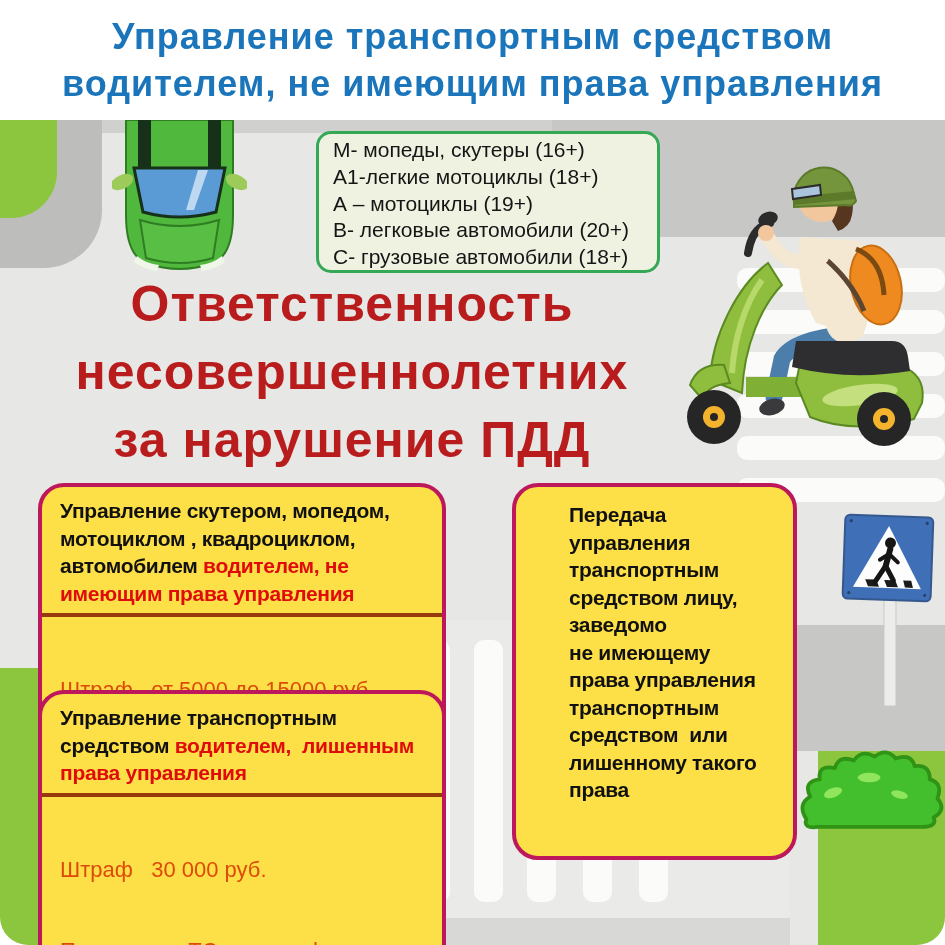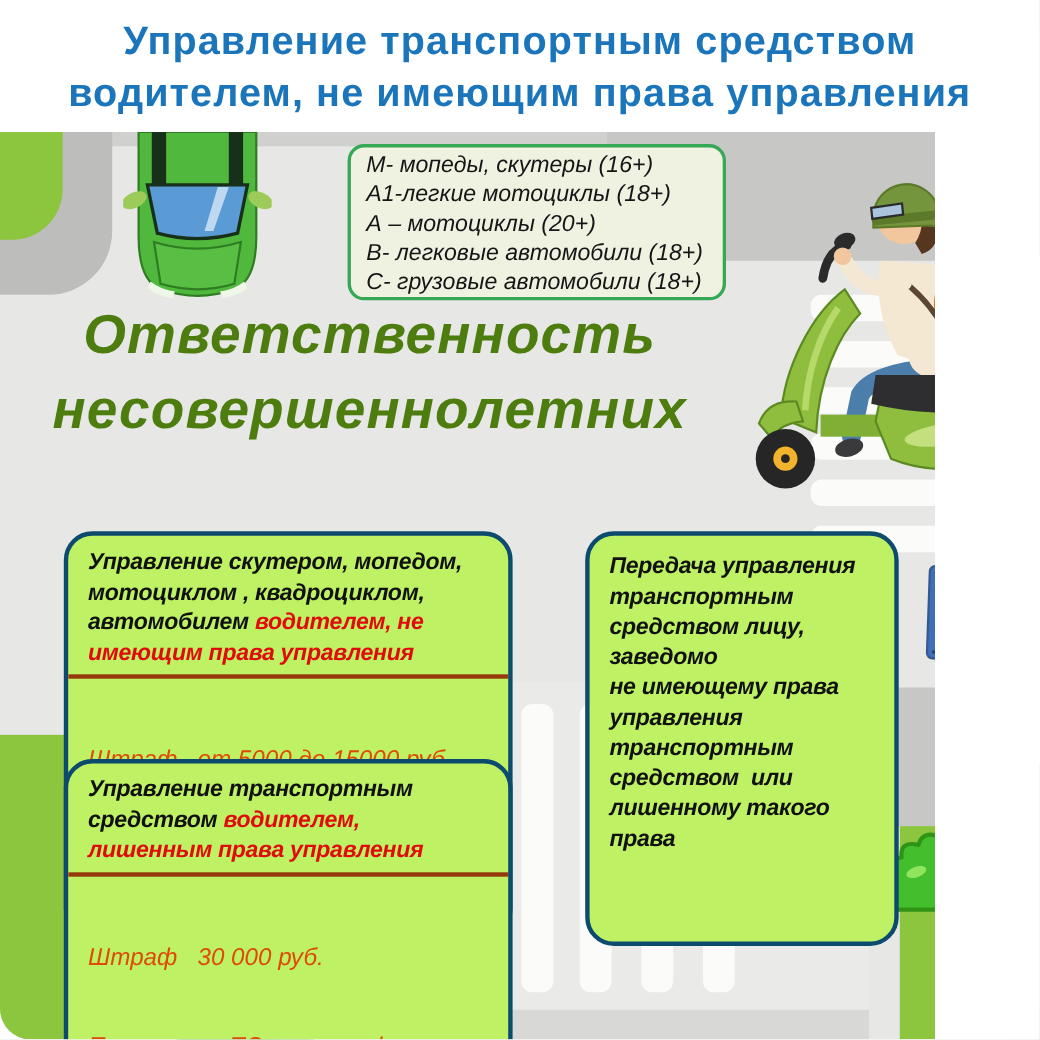--- a/index.html
+++ b/index.html
@@ -5,21 +5,21 @@
   html,body{margin:0;padding:0;}
   body{width:945px;height:945px;overflow:hidden;font-family:"Liberation Sans",sans-serif;background:#fff;}
   .poster{position:relative;width:945px;height:945px;background:#fff;overflow:hidden;border-radius:28px;}
 
   
   .header{position:absolute;top:0;left:0;width:945px;height:120px;background:#ffffff;
           display:flex;flex-direction:column;justify-content:center;text-align:center;}
   .header .line{color:#1B75BB;font-weight:bold;font-size:36px;line-height:47px;letter-spacing:1px;}
 
   
-  .scene{position:absolute;top:120px;left:0;width:850px;height:825px;background:#E7E7E5;overflow:hidden;font-style:italic;}
+  .scene{position:absolute;top:120px;left:0;width:945px;height:825px;background:#E7E7E5;overflow:hidden;}
   .bg{position:absolute;}
 
   .top-strip{left:0;top:0;width:945px;height:13px;background:#D0D0CE;}
   .road-top{left:552px;top:0;width:393px;height:117px;background:#C7C7C5;}
   .corner-walk{left:0;top:0;width:102px;height:148px;background:#BDBDBB;border-bottom-right-radius:58px;}
   .corner-grass{left:0;top:0;width:57px;height:98px;background:#8CC63F;border-bottom-right-radius:46px;}
 
   .road-mid{left:330px;top:500px;width:460px;height:298px;background:#EAEAE8;}
   .road-mid-dark{left:330px;top:798px;width:460px;height:27px;background:#D8D8D6;}
   .walk-left-strip{left:253px;top:535px;width:77px;height:290px;background:#D2D2D0;}
@@ -29,34 +29,34 @@
 
   .stripe-h{position:absolute;left:737px;width:208px;height:24px;background:#FBFBF9;border-radius:10px;}
   .stripe-v{position:absolute;top:520px;width:29px;height:262px;background:#FBFBF9;border-radius:10px;}
 
   
   .categories{position:absolute;left:316px;top:11px;width:344px;height:142px;background:#EFF2E1;
               border:3px solid #35A855;border-radius:15px;box-sizing:border-box;
               padding:3px 14px;color:#151515;font-size:21px;line-height:26.8px;}
 
   
-  .main-title{position:absolute;left:0;top:150px;width:672px;text-align:center;color:#4d7c0f;
+  .main-title{position:absolute;left:16px;top:150px;width:672px;text-align:center;color:#b91c1c;
               font-weight:bold;font-size:50px;line-height:68px;letter-spacing:1px;}
 
   
-  .card{position:absolute;background:#bef264;border:4px solid #0c4a6e;border-radius:26px;
-        box-sizing:border-box;overflow:hidden;margin-left:20px;}
+  .card{position:absolute;background:#fde047;border:4px solid #be185d;border-radius:26px;
+        box-sizing:border-box;overflow:hidden;}
   .card-text{padding:10px 18px 6px;font-weight:bold;font-size:21px;line-height:27.5px;
              color:#111;letter-spacing:-0.3px;white-space:pre-wrap;}
   .card-text .red{color:#E00C0C;}
   .divider{height:4px;background:#96390B;}
   .penalty-block{padding:5px 18px 10px;font-size:22px;line-height:27px;color:#DE4A08;white-space:pre-wrap;}
   #card1{left:38px;top:363px;width:408px;}
   #card2{left:38px;top:570px;width:408px;}
-  #card3{left:512px;top:363px;width:285px;height:377px;display:flex;flex-direction:column;}
+  #card3{left:512px;top:363px;width:285px;height:377px;display:flex;flex-direction:column;padding-left:35px;}
   #card3 .card-text{padding:14px 18px 6px;}
   #card3 .divider{margin-top:auto;}
   #card3 .penalty-block{padding:20px 18px 16px 28px;}
 
   .illu{position:absolute;}
 </style>
 </head>
 <body>
 
 <div class="poster">
@@ -102,22 +102,22 @@
       <ellipse cx="10" cy="62" rx="12" ry="7" fill="#9CCB5A" transform="rotate(-25 10 62)"></ellipse>
       <ellipse cx="125" cy="62" rx="12" ry="7" fill="#9CCB5A" transform="rotate(25 125 62)"></ellipse>
       <path d="M28,100 q39,12 79,0 l-6,38 q-33,10 -67,0 Z" fill="#58BE44" stroke="#2F7D22" stroke-width="2"></path>
       <path d="M25,136 q10,8 22,9 l-2,6 q-14,-2 -23,-9 Z" fill="#EFF7E8"></path>
       <path d="M110,136 q-10,8 -22,9 l2,6 q14,-2 23,-9 Z" fill="#EFF7E8"></path>
     </svg>
 
     <div class="categories">
       <div>М- мопеды, скутеры (16+)</div>
       <div>А1-легкие мотоциклы (18+)</div>
-      <div>А – мотоциклы (20+)</div>
-      <div>В- легковые автомобили (18+)</div>
+      <div>А – мотоциклы (19+)</div>
+      <div>В- легковые автомобили (20+)</div>
       <div>С- грузовые автомобили (18+)</div>
     </div>
 
     <svg class="illu" style="left:650px;top:25px;width:290px;height:325px" viewBox="0 0 290 325">
       <ellipse cx="118" cy="74" rx="10" ry="7" fill="#2B2B2B" transform="rotate(-20 118 74)"></ellipse>
       <path d="M120,78 q-18,4 -22,30" stroke="#2B2B2B" stroke-width="8" fill="none" stroke-linecap="round"></path>
       <path d="M196,190 C165,192 140,200 132,214 L124,252" stroke="#4C7EAC" stroke-width="17" fill="none" stroke-linecap="round"></path>
       <ellipse cx="122" cy="262" rx="13" ry="8" fill="#3A3A3C" transform="rotate(-15 122 262)"></ellipse>
       <path d="M150,92 C146,120 150,150 166,178 L212,192 C226,160 226,118 210,96 Z" fill="#F4E8D2"></path>
       <circle cx="196" cy="178" r="20" fill="#F4E8D2"></circle>
@@ -142,20 +142,21 @@
       <circle cx="64" cy="272" r="11" fill="#F3B32C"></circle>
       <circle cx="64" cy="272" r="4" fill="#262626"></circle>
       <circle cx="234" cy="274" r="27" fill="#262626"></circle>
       <circle cx="234" cy="274" r="11" fill="#F3B32C"></circle>
       <circle cx="234" cy="274" r="4" fill="#262626"></circle>
     </svg>
 
     <div class="main-title">
       <div>Ответственность</div>
       <div>несовершеннолетних</div>
+      <div>за нарушение ПДД</div>
     </div>
 
     <svg class="illu" style="left:838px;top:392px;width:100px;height:200px" viewBox="0 0 100 200">
       <rect x="46" y="84" width="12" height="110" fill="#ECECEA" stroke="#C9C9C7" stroke-width="1"></rect>
       <g transform="rotate(2 50 45)">
         <rect x="6" y="4" width="88" height="84" rx="5" fill="#3F6FB7" stroke="#35598E" stroke-width="2"></rect>
         <polygon points="50,14 16,76 84,76" fill="#FDFDFD"></polygon>
         <path d="M28,68 l11,0 l3,7 l-11,0 z" fill="#1B1B1B"></path>
         <path d="M47,68 l11,0 l3,7 l-11,0 z" fill="#1B1B1B"></path>
         <path d="M66,68 l8,0 l2,7 l-8,0 z" fill="#1B1B1B"></path>

